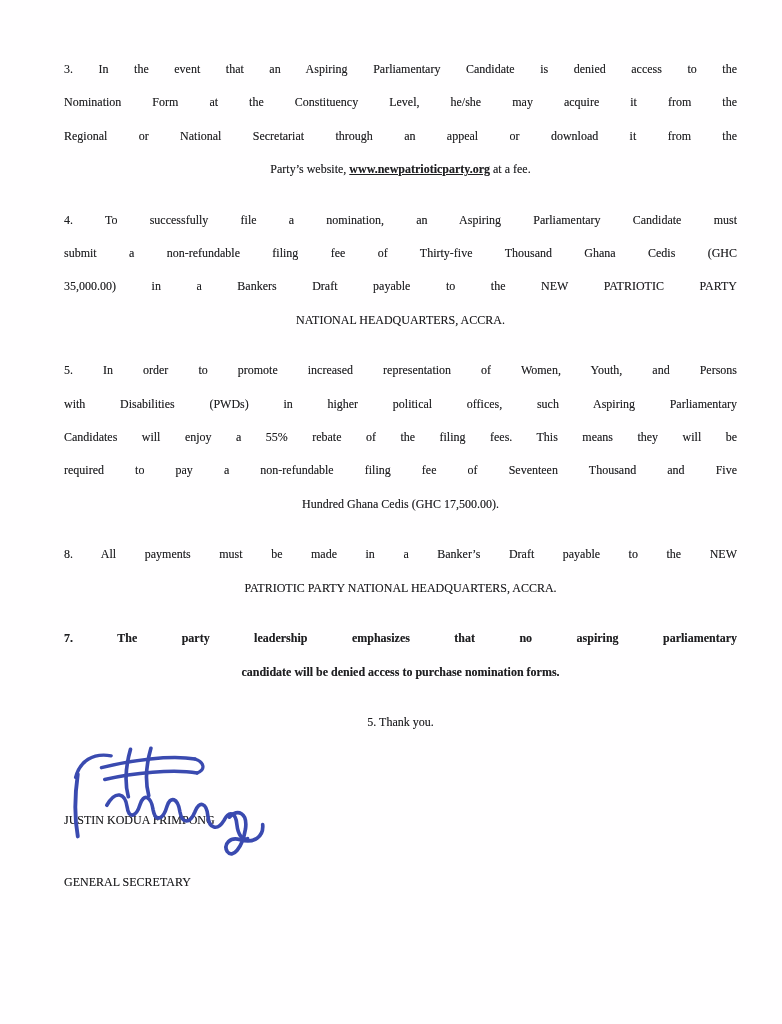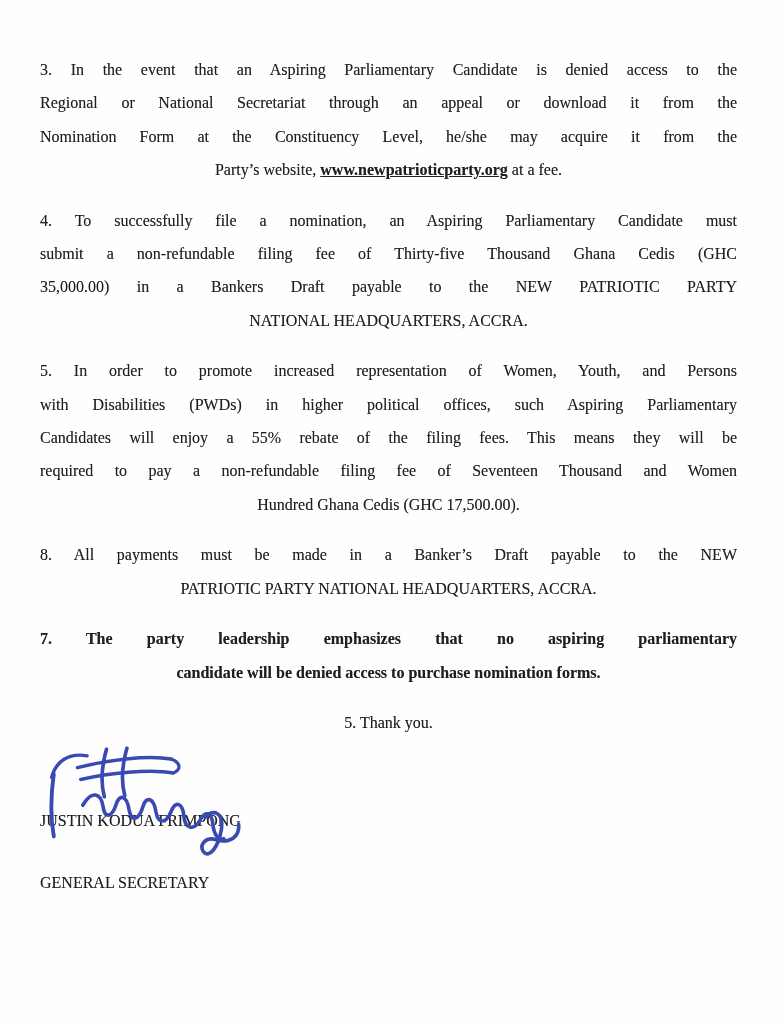--- a/index.html
+++ b/index.html
@@ -16,22 +16,22 @@
     color: #1f1f21;
   }
   .page {
     width: 782px;
     height: 1024px;
     background: #fffeff;
     box-sizing: border-box;
   }
   .content {
     box-sizing: border-box;
-    padding: 53px 45px 0 40px;
-    font-size: 16px;
+    padding: 53px 45px 0 64px;
+    font-size: 12px;
     line-height: 33.4px;
     text-shadow: 0 0 0.5px rgba(25,25,30,0.45);
   }
   p.para {
     margin: 0 0 17px 0;
     padding: 0;
   }
   .ln {
     display: block;
     text-align: justify;
@@ -73,37 +73,37 @@
   }
 </style>
 </head>
 <body>
 
 <div class="page">
   <div class="content">
 
     <p class="para">
       <span class="ln">3. In the event that an Aspiring Parliamentary Candidate is denied access to the</span>
+      <span class="ln">Nomination Form at the Constituency Level, he/she may acquire it from the</span>
       <span class="ln">Regional or National Secretariat through an appeal or download it from the</span>
-      <span class="ln">Nomination Form at the Constituency Level, he/she may acquire it from the</span>
       <span class="ln-last"><span>Party’s website, </span><a class="url">www.newpatrioticparty.org</a><span> at a fee.</span></span>
     </p>
 
     <p class="para">
       <span class="ln">4. To successfully file a nomination, an Aspiring Parliamentary Candidate must</span>
       <span class="ln">submit a non-refundable filing fee of Thirty-five Thousand Ghana Cedis (GHC</span>
       <span class="ln">35,000.00) in a Bankers Draft payable to the NEW PATRIOTIC PARTY</span>
       <span class="ln-last">NATIONAL HEADQUARTERS, ACCRA.</span>
     </p>
 
     <p class="para">
       <span class="ln">5. In order to promote increased representation of Women, Youth, and Persons</span>
       <span class="ln">with Disabilities (PWDs) in higher political offices, such  Aspiring Parliamentary</span>
       <span class="ln">Candidates will enjoy a 55% rebate of the filing fees. This means they will be</span>
-      <span class="ln">required to pay a non-refundable filing fee of Seventeen Thousand and Women</span>
+      <span class="ln">required to pay a non-refundable filing fee of Seventeen Thousand and Five</span>
       <span class="ln-last">Hundred Ghana Cedis (GHC 17,500.00).</span>
     </p>
 
     <p class="para">
       <span class="ln">8. All payments must be made in a Banker’s Draft payable to the NEW</span>
       <span class="ln-last">PATRIOTIC PARTY NATIONAL HEADQUARTERS, ACCRA.</span>
     </p>
 
     <p class="para bold">
       <span class="ln">7. The party leadership emphasizes that no aspiring parliamentary</span>

